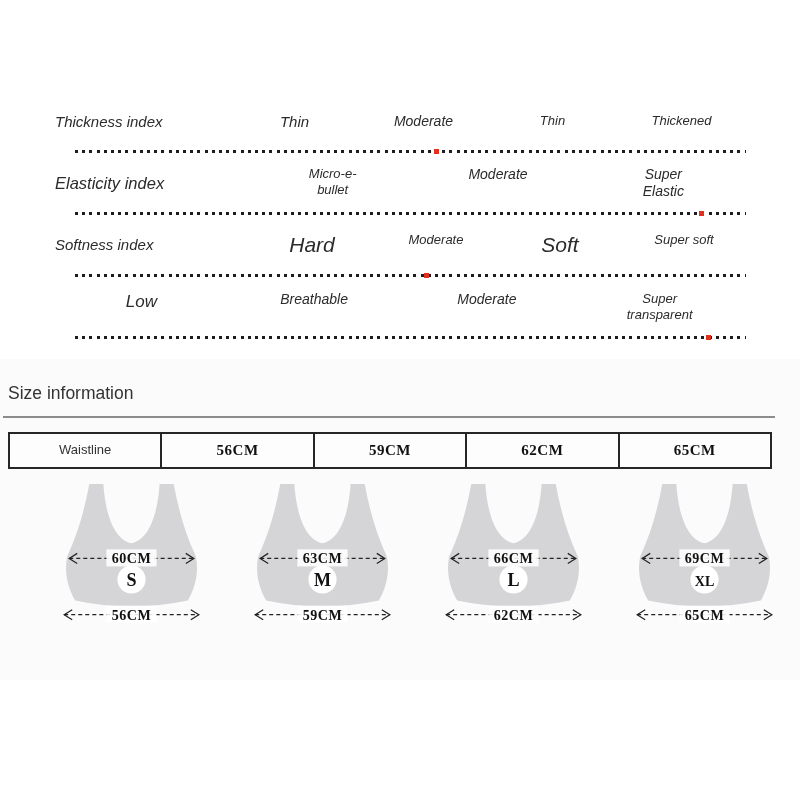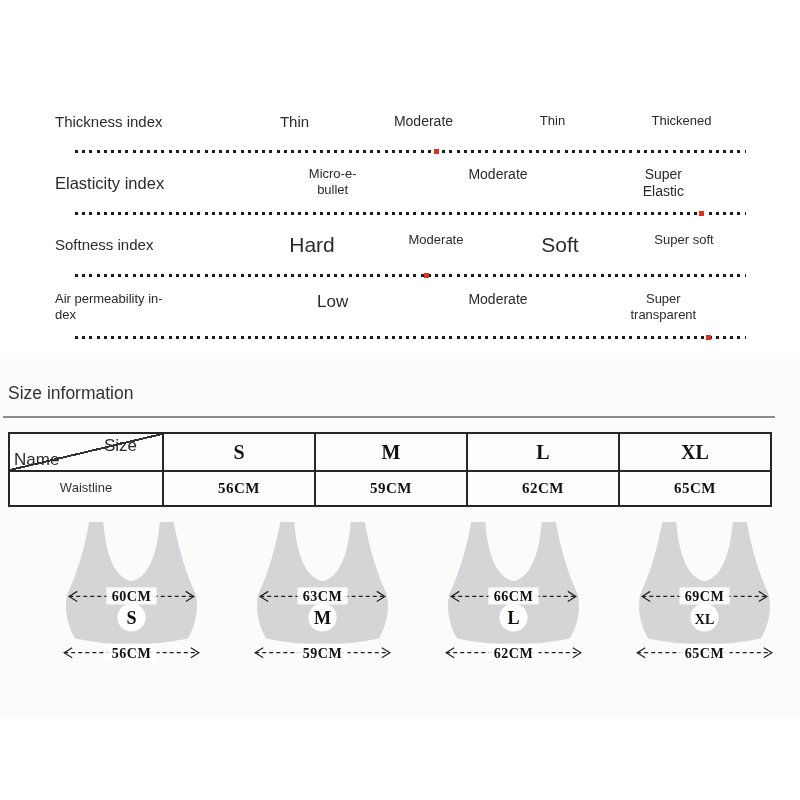--- a/index.html
+++ b/index.html
@@ -2,21 +2,21 @@
 <html><head>
 <meta charset="utf-8">
 <style>
   html,body{margin:0;padding:0;background:#ffffff;}
   body{
     width:800px;height:800px;overflow:hidden;
     font-family:"Liberation Sans",sans-serif;color:#2b2b2b;
     position:relative;
   }
   
-  .index-section{margin-top:100px;padding:0 54px 0 55px;}
+  .index-section{margin-top:100px;padding:0 54px 0 55px;font-style:italic;}
   .idx-row{display:flex;align-items:center;}
   .idx-row.r1{min-height:44px;}
   .idx-row.r2,.idx-row.r3,.idx-row.r4{min-height:46px;gap:20px;}
   .idx-label{width:175px;flex:0 0 175px;white-space:pre-line;line-height:1.25;}
   .idx-opts{flex:1;display:flex;}
   .idx-opt{flex:1;text-align:center;white-space:pre-line;line-height:1.25;}
   .fs13{font-size:13px;}
   .fs14{font-size:14px;}
   .fs15{font-size:15px;}
   .fs16{font-size:16.5px;}
@@ -94,51 +94,40 @@
         <div class="idx-opt fs13">Moderate</div>
         <div class="idx-opt fs21">Soft</div>
         <div class="idx-opt fs13">Super soft</div>
       </div>
     </div>
     <div class="dotline">
       <span class="marker" style="left: 52%; background: rgb(224, 48, 30);"></span>
     </div>
 
     <div class="idx-row r4">
-      <div class="idx-label fs13">Air permeability in-
-dex</div>
       <div class="idx-opts">
         <div class="idx-opt fs17">Low</div>
+        <div class="idx-opt fs14">Breathable</div>
         <div class="idx-opt fs14">Moderate</div>
         <div class="idx-opt fs13">Super
 transparent</div>
       </div>
     </div>
     <div class="dotline">
       <span class="marker" style="left: 94%; background: rgb(224, 48, 30);"></span>
     </div>
 
   </section>
 
   <section class="size-section">
     <h2 class="size-title">Size information</h2>
     <div class="rule"></div>
 
     <table class="size-table">
       <tbody>
-          <tr>
-        <th class="corner">
-          <span class="corner-size">Size</span>
-          <span class="corner-name">Name</span>
-        </th>
-        <th class="colh">S</th>
-        <th class="colh">M</th>
-        <th class="colh">L</th>
-        <th class="colh">XL</th>
-      </tr>
       <tr>
         <td class="rowlabel"><span>Waistline</span></td>
         <td class="val">56CM</td>
         <td class="val">59CM</td>
         <td class="val">62CM</td>
         <td class="val">65CM</td>
       </tr>
     </tbody>
       </table>
 

